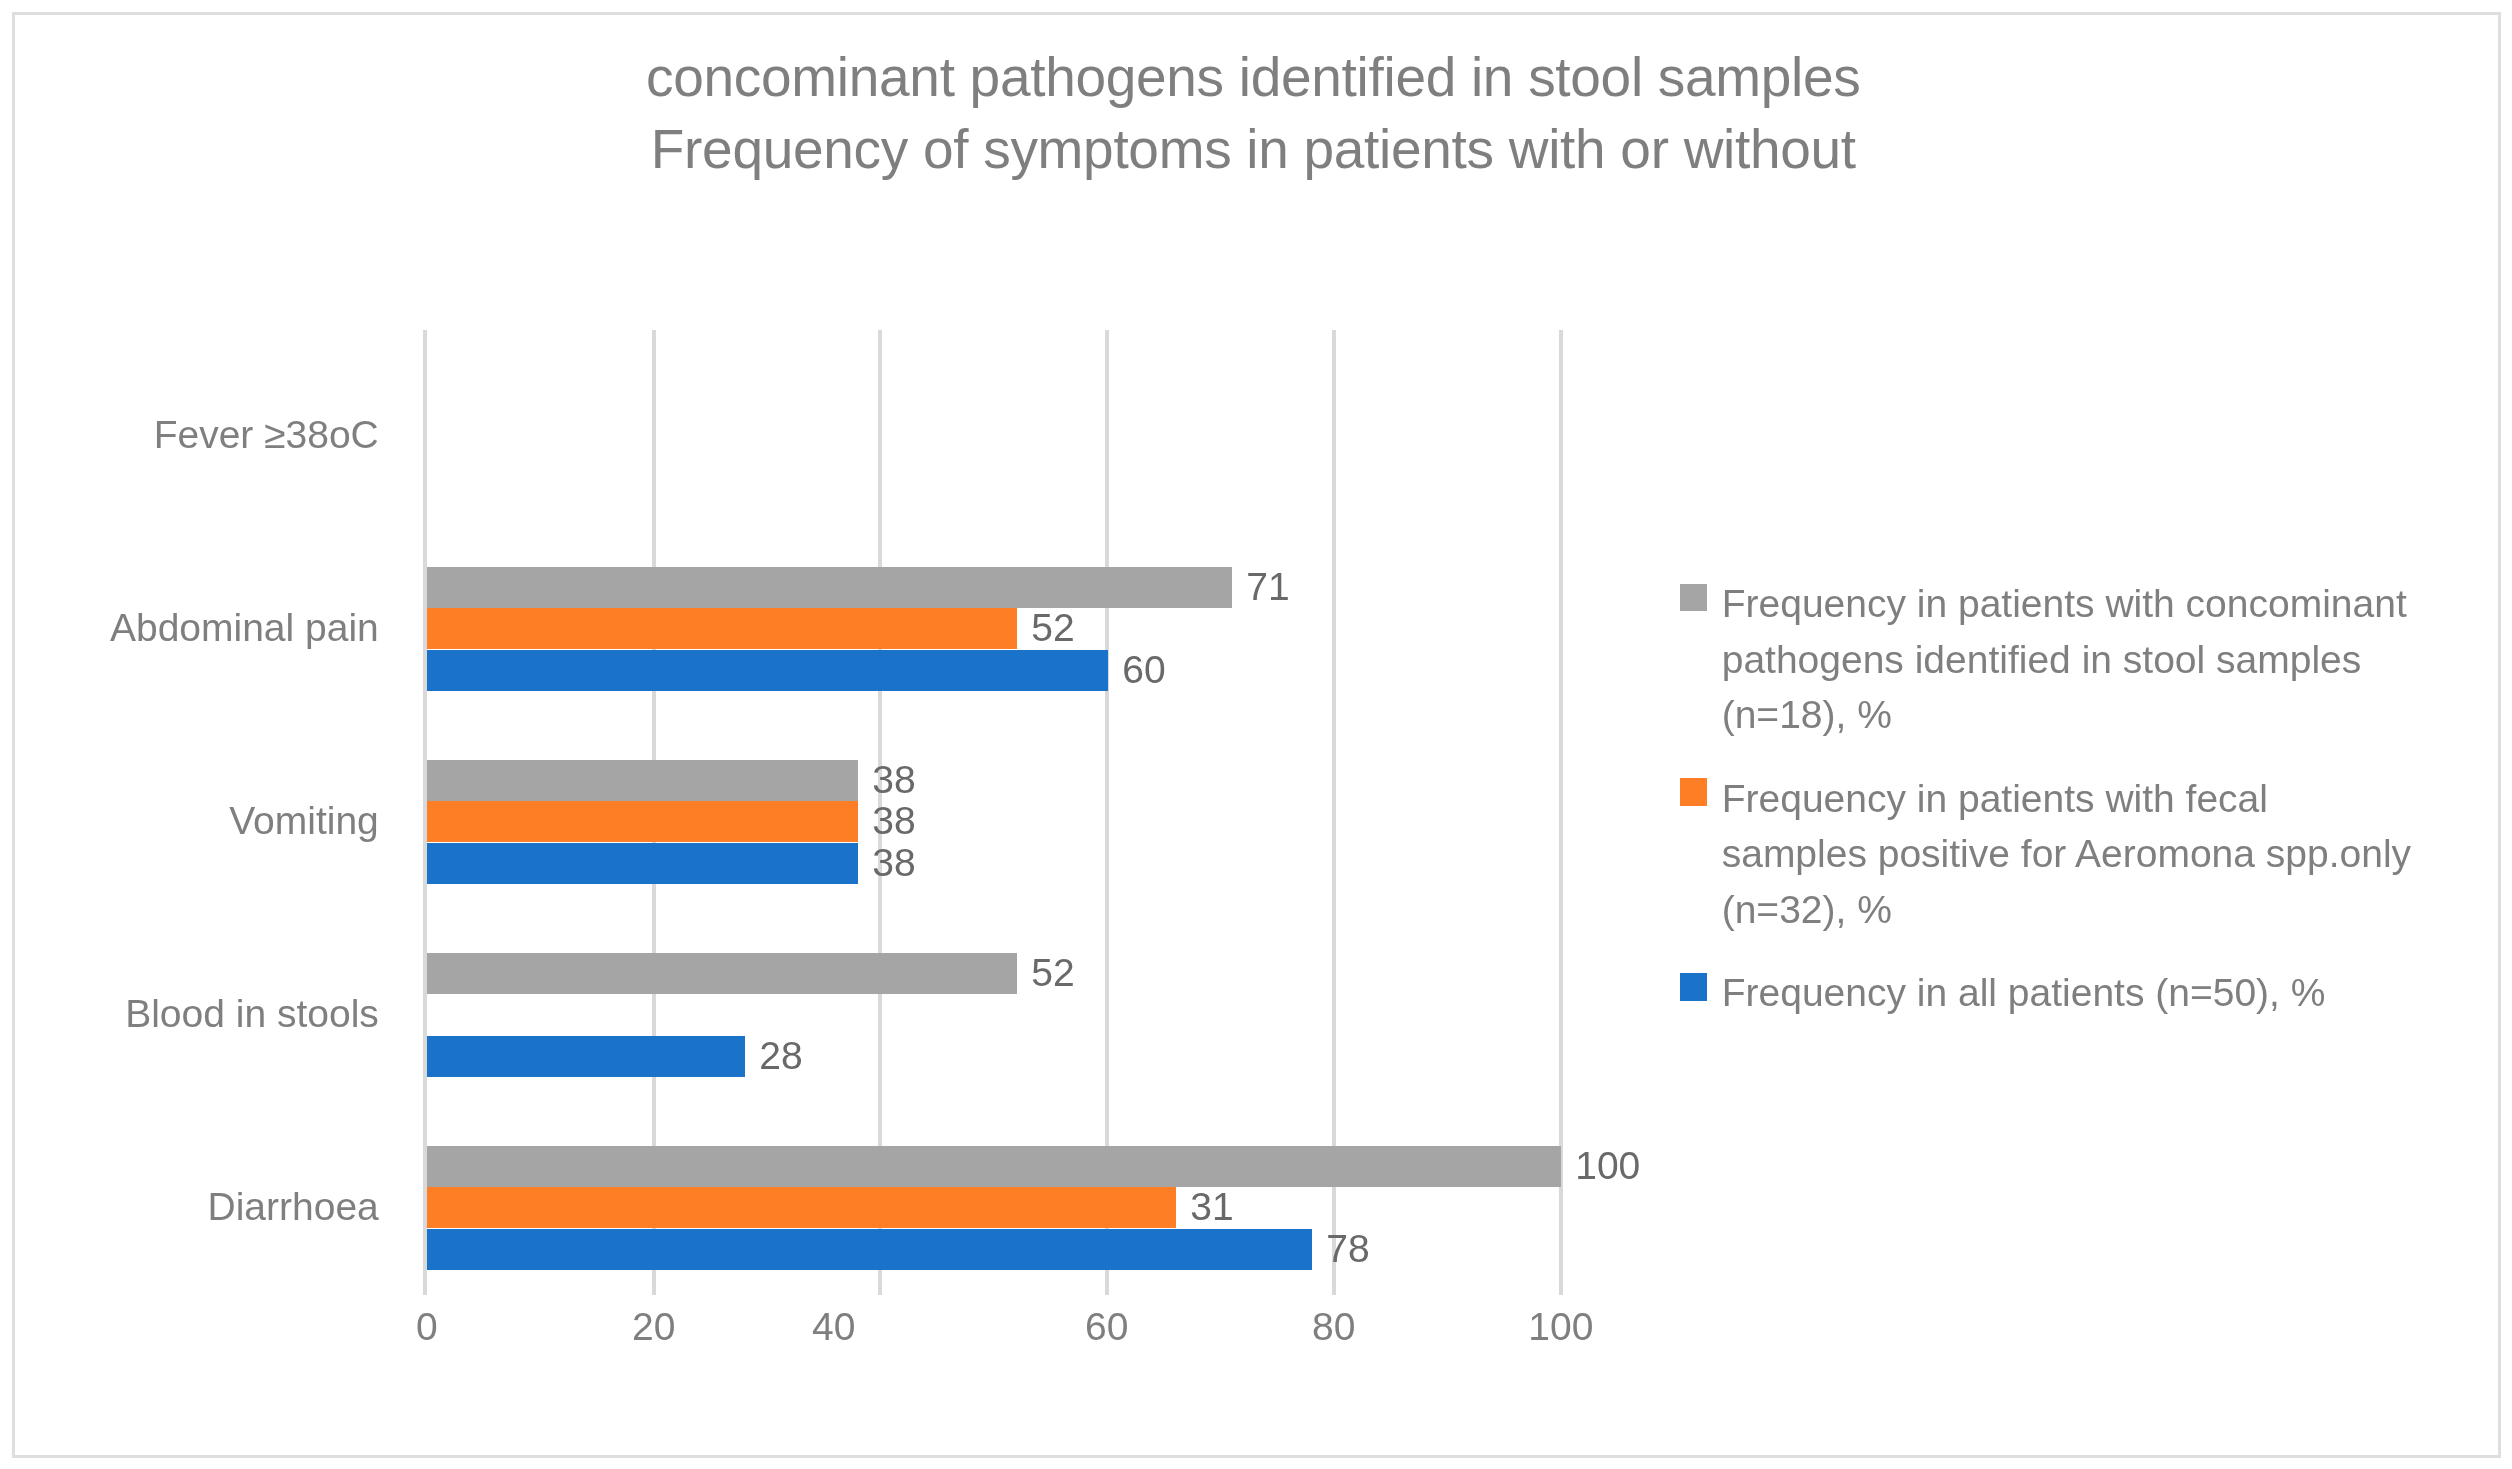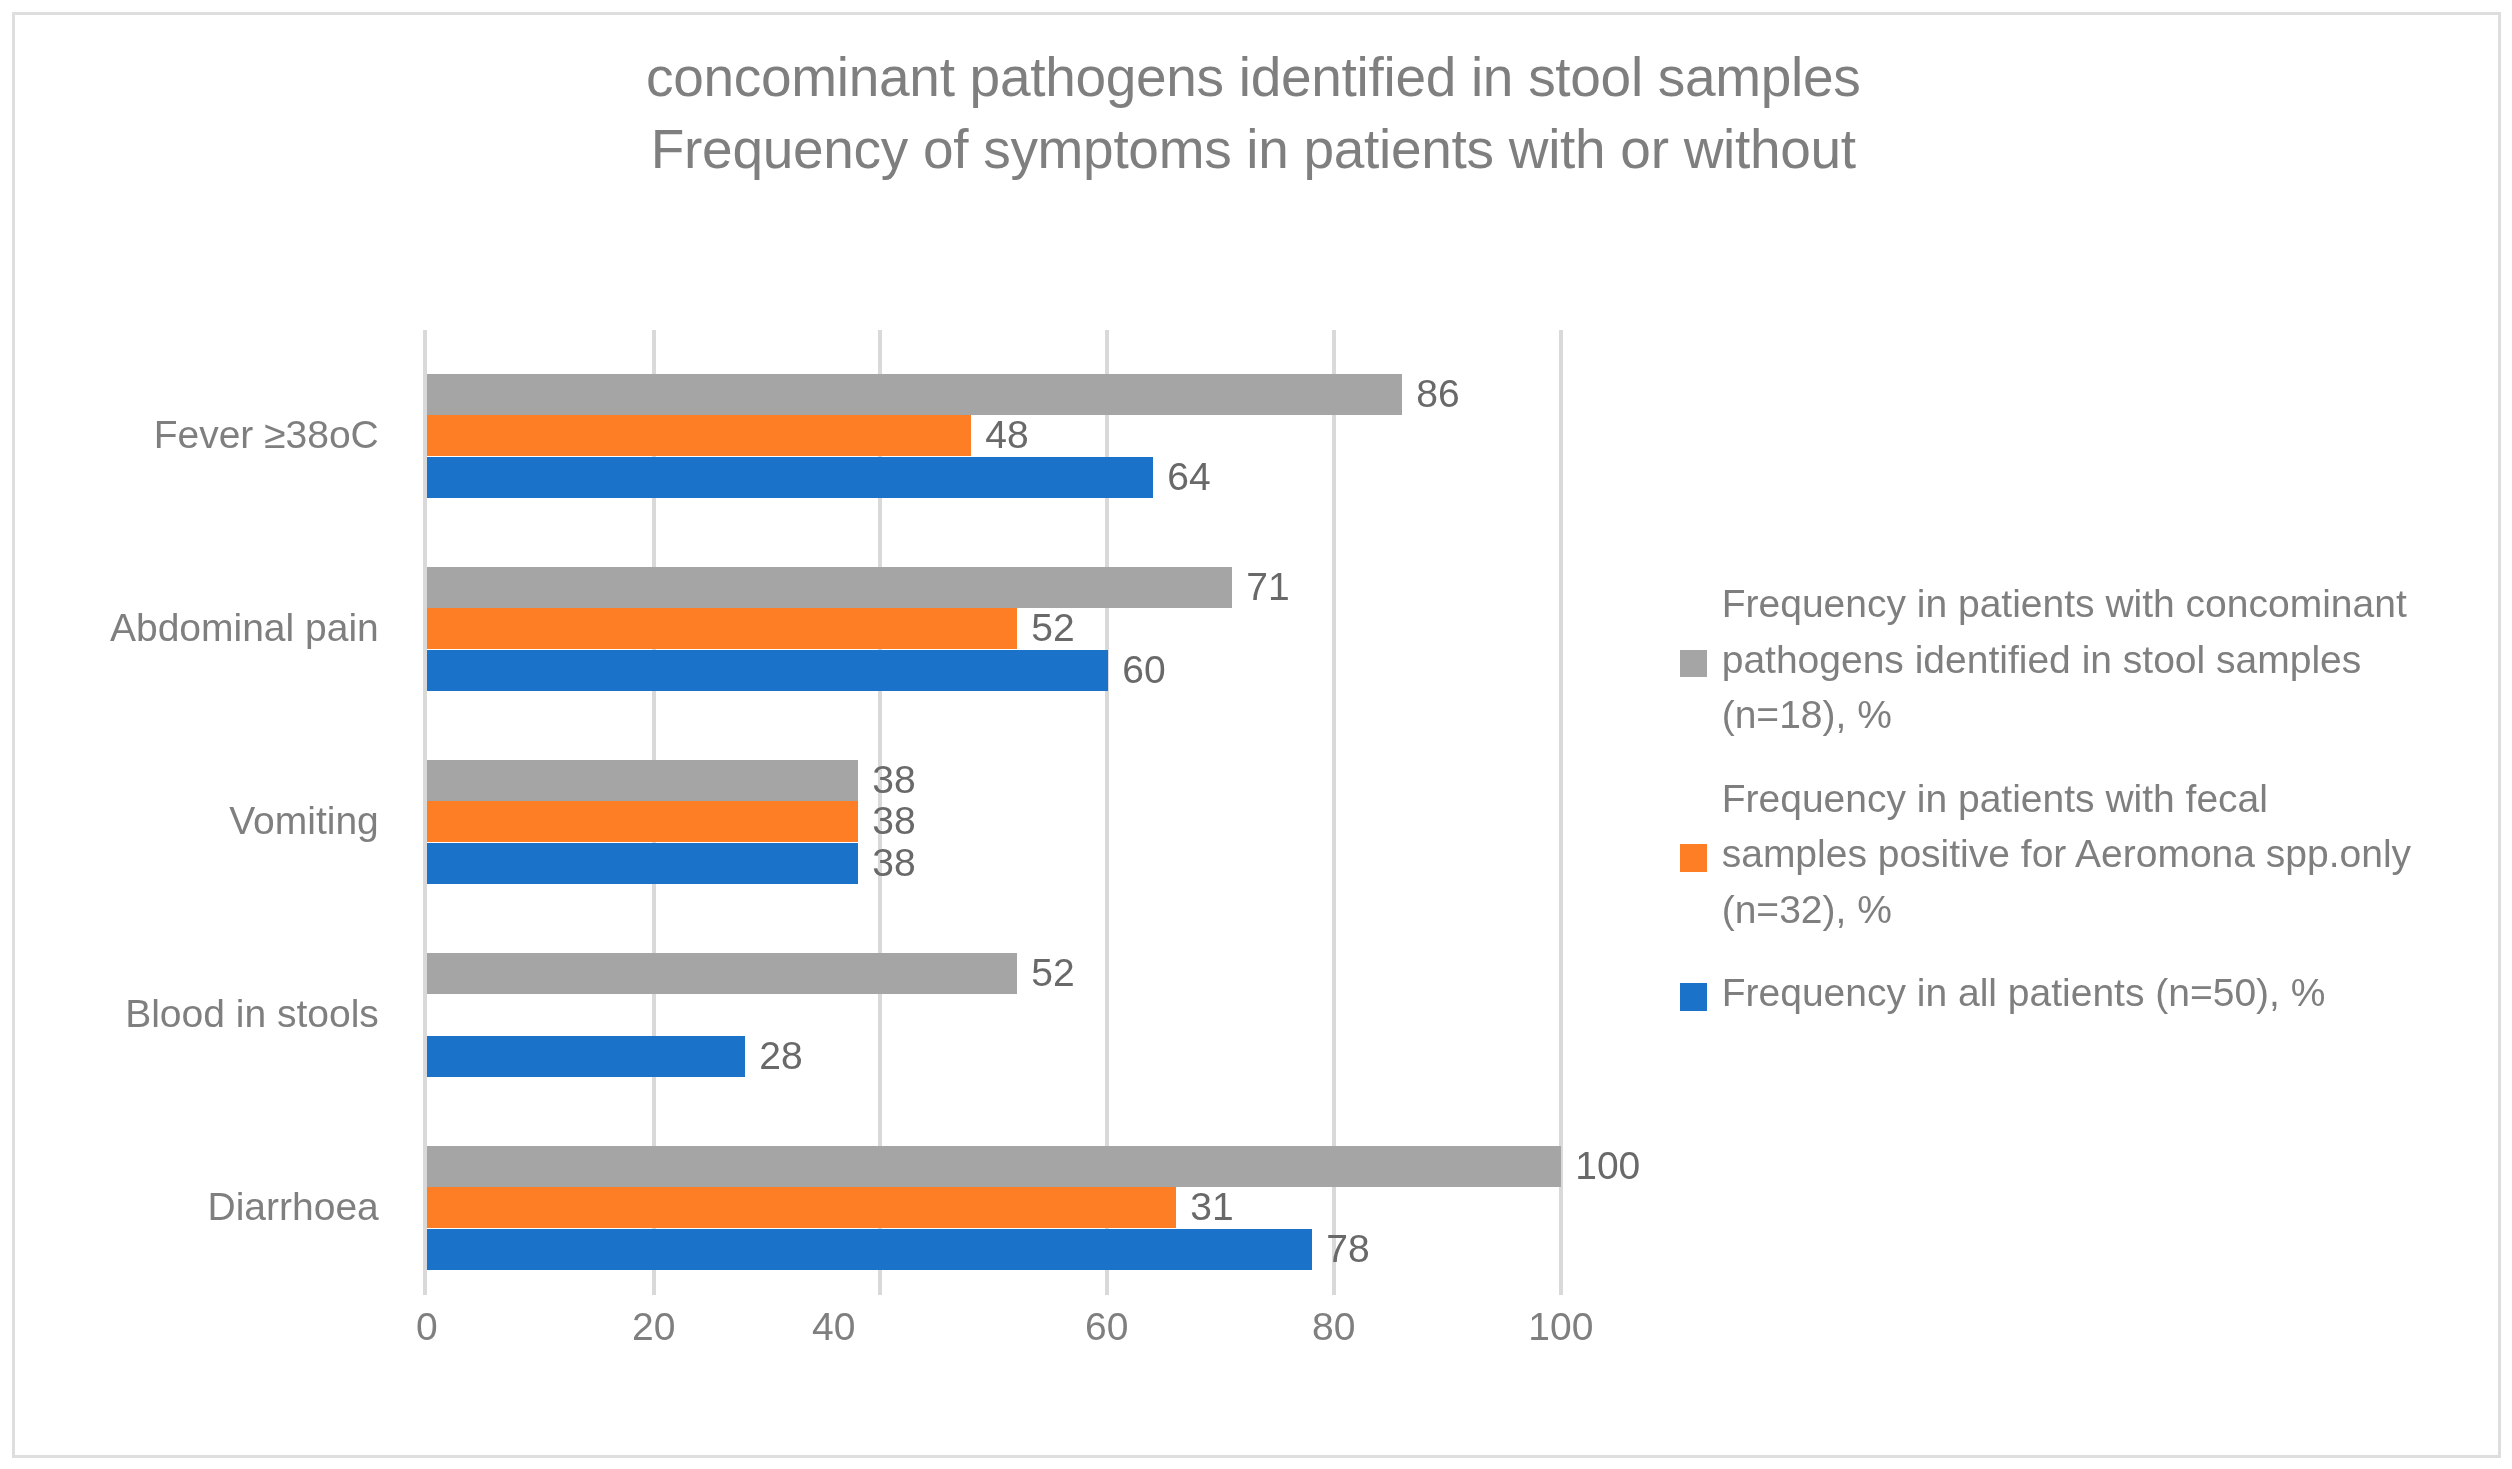--- a/index.html
+++ b/index.html
@@ -116,21 +116,21 @@
   
   .legend {
     position: absolute;
     left: 1665px;
     top: 561px;
     width: 787px;
   }
   .legend-item {
     position: relative;
     display: flex;
-    align-items: center;
+    align-items: flex-start;
     margin-bottom: 27.5px;
   }
   .legend-swatch {
     flex: 0 0 auto;
     width: 27.5px;
     height: 27.5px;
     margin-top: 7.9px;
     margin-right: 14.4px;
   }
   .legend-swatch.s-gray   { background: #a5a5a5; }
@@ -157,34 +157,20 @@
     <div id="gridlines">
         <div class="gridline" style="left: 637px;"></div>
         <div class="gridline" style="left: 863px;"></div>
         <div class="gridline" style="left: 1090px;"></div>
         <div class="gridline" style="left: 1317px;"></div>
         <div class="gridline" style="left: 1544px;"></div>
       </div>
     <div class="axis-line"></div>
 
     <div class="plot" id="plot">
-        <div class="group" style="top: 44px;">
-          <div class="bar-row" style="top: 0px; width: 100%;">
-            <div class="bar s-gray" title="Frequency in patients with concominant pathogens identified in stool samples (n=18), %: 86" style="width: 975px;"></div>
-            <div class="bar-label" style="left: 975px;">86</div>
-          </div>
-          <div class="bar-row" style="top: 41px; width: 100%;">
-            <div class="bar s-orange" title="Frequency in patients with fecal samples positive for Aeromona spp.only (n=32), %: 48" style="width: 544px;"></div>
-            <div class="bar-label" style="left: 544px;">48</div>
-          </div>
-          <div class="bar-row" style="top: 83px; width: 100%;">
-            <div class="bar s-blue" title="Frequency in all patients (n=50), %: 64" style="width: 726px;"></div>
-            <div class="bar-label" style="left: 726px;">64</div>
-          </div>
-        </div>
         <div class="group" style="top: 237px;">
           <div class="bar-row" style="top: 0px; width: 100%;">
             <div class="bar s-gray" title="Frequency in patients with concominant pathogens identified in stool samples (n=18), %: 71" style="width: 805px;"></div>
             <div class="bar-label" style="left: 805px;">71</div>
           </div>
           <div class="bar-row" style="top: 41px; width: 100%;">
             <div class="bar s-orange" title="Frequency in patients with fecal samples positive for Aeromona spp.only (n=32), %: 52" style="width: 590px;"></div>
             <div class="bar-label" style="left: 590px;">52</div>
           </div>
           <div class="bar-row" style="top: 83px; width: 100%;">

